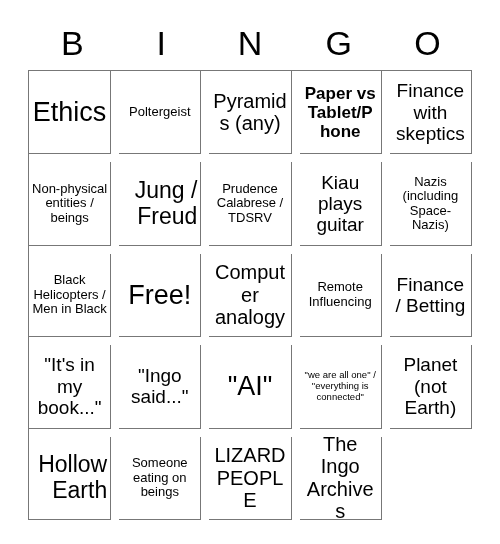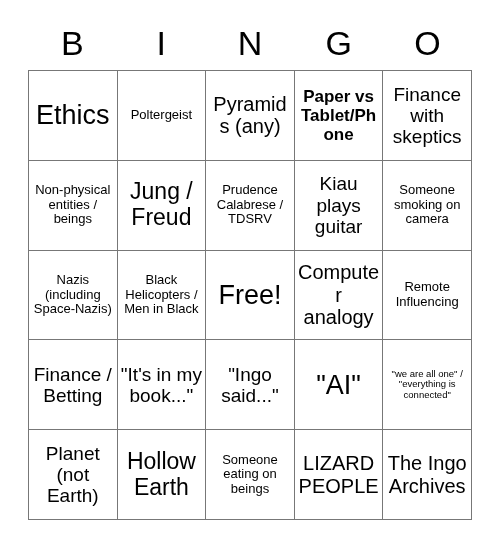--- a/index.html
+++ b/index.html
@@ -53,20 +53,21 @@
     top: 70px;
     width: 444px;
     height: 450px;
     display: grid;
     grid-template-columns: repeat(5, 1fr);
     grid-template-rows: repeat(5, 1fr);
     border-top: 1px solid #777777;
     border-left: 1px solid #777777;
     box-sizing: border-box;
     background: #ffffff;
+    gap: 8px;
   }
   .bingo-cell {
     border-right: 1px solid #777777;
     border-bottom: 1px solid #777777;
     box-sizing: border-box;
     display: flex;
     align-items: center;
     justify-content: center;
     text-align: center;
     padding: 2px 3px;
@@ -78,21 +79,21 @@
     width: 100%;
     line-height: 1.12;
     color: #000000;
     word-wrap: break-word;
     overflow-wrap: break-word;
     hyphens: none;
   }
 
   
   .fs-xxl  { font-size: 27px; }
-  .fs-xl   { font-size: 23px; }
+  .fs-xl   { font-size: 23px; text-align: right; }
   .fs-lg   { font-size: 19px; }
   .fs-md   { font-size: 20px; }
   .fs-sm   { font-size: 13px; }
   .fs-xs   { font-size: 17px; font-weight: bold; }
   .fs-xxs  { font-size: 9.5px; }
 </style>
 </head>
 <body>
 
 <div id="bingo-card">
@@ -127,23 +128,20 @@
       <span class="cell-text fs-sm">Non-physical entities / beings</span>
     </div>
     <div class="bingo-cell">
       <span class="cell-text fs-xl">Jung / Freud</span>
     </div>
     <div class="bingo-cell">
       <span class="cell-text fs-sm">Prudence Calabrese / TDSRV</span>
     </div>
     <div class="bingo-cell">
       <span class="cell-text fs-lg">Kiau plays guitar</span>
-    </div>
-    <div class="bingo-cell">
-      <span class="cell-text fs-sm">Someone smoking on camera</span>
     </div>
 
     <div class="bingo-cell">
       <span class="cell-text fs-sm">Nazis (including Space-Nazis)</span>
     </div>
     <div class="bingo-cell">
       <span class="cell-text fs-sm">Black Helicopters / Men in Black</span>
     </div>
     <div class="bingo-cell">
       <span class="cell-text fs-xxl">Free!</span>

